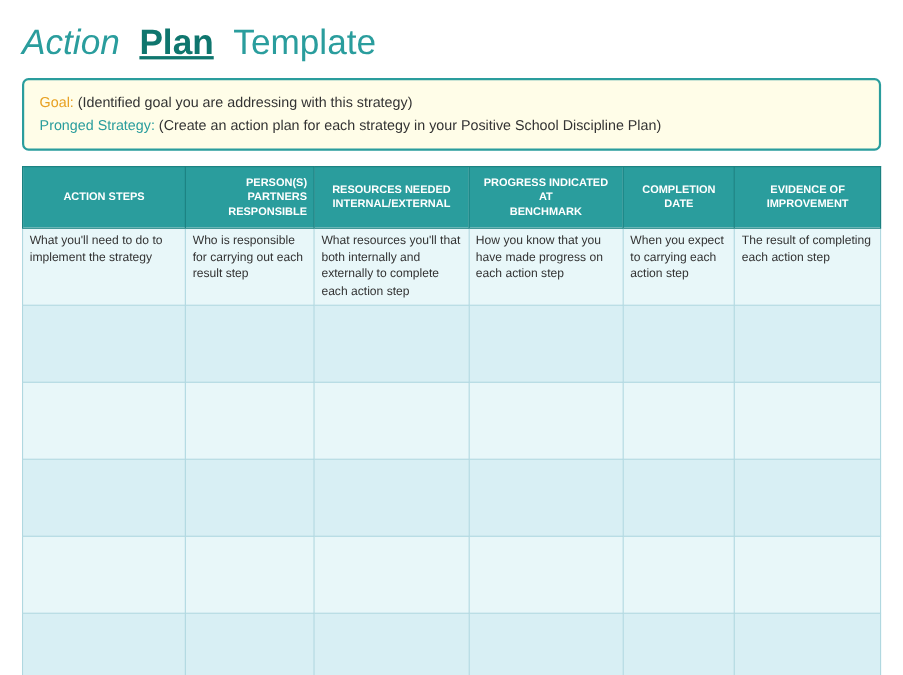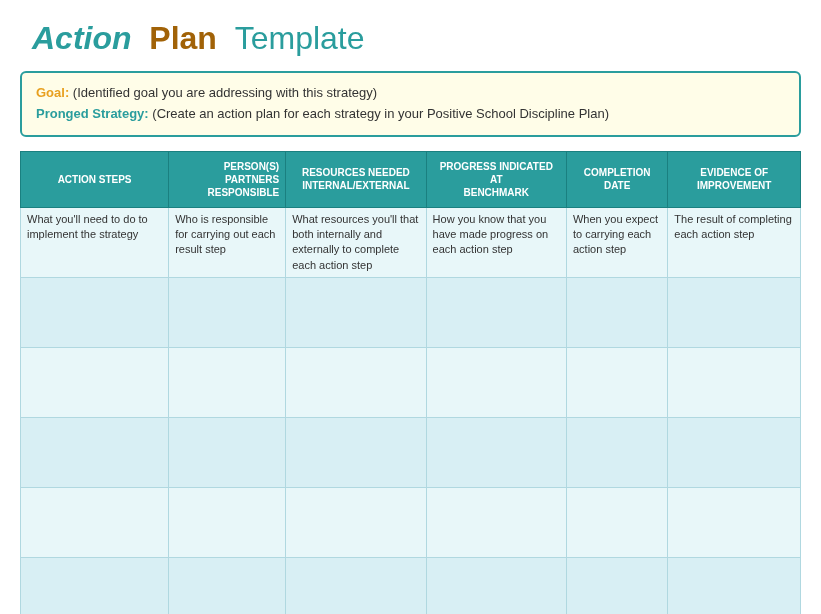--- a/index.html
+++ b/index.html
@@ -11,53 +11,53 @@
       padding: 20px;
     }
     .page-title {
       font-size: 32px;
       margin-bottom: 14px;
       color: #2a9d9d;
       font-weight: normal;
     }
     .page-title .action-word {
       font-style: italic;
-      font-weight: bold;
+      font-weight: normal;
       color: #2a9d9d;
-      margin-left: 12px;
     }
     .page-title .plan-word {
-      color: #a16207;
+      color: #0f766e;
       font-weight: bold;
       font-style: normal;
+      text-decoration: underline;
     }
     .page-title .template-word {
       color: #2a9d9d;
       font-weight: normal;
     }
     .goal-box {
       border: 2px solid #2a9d9d;
       border-radius: 6px;
       background: #fffde8;
       padding: 10px 14px;
       margin-bottom: 14px;
       font-size: 13px;
       line-height: 1.6;
     }
     .goal-box .goal-label {
       color: #e8a020;
-      font-weight: bold;
+      font-weight: normal;
       text-align: right;
     }
     .goal-box .goal-text {
       color: #333;
     }
     .goal-box .pronged-label {
       color: #2a9d9d;
-      font-weight: bold;
+      font-weight: normal;
     }
     .goal-box .pronged-text {
       color: #333;
     }
     table {
       width: 100%;
       border-collapse: collapse;
       font-size: 11px;
     }
     thead tr {

